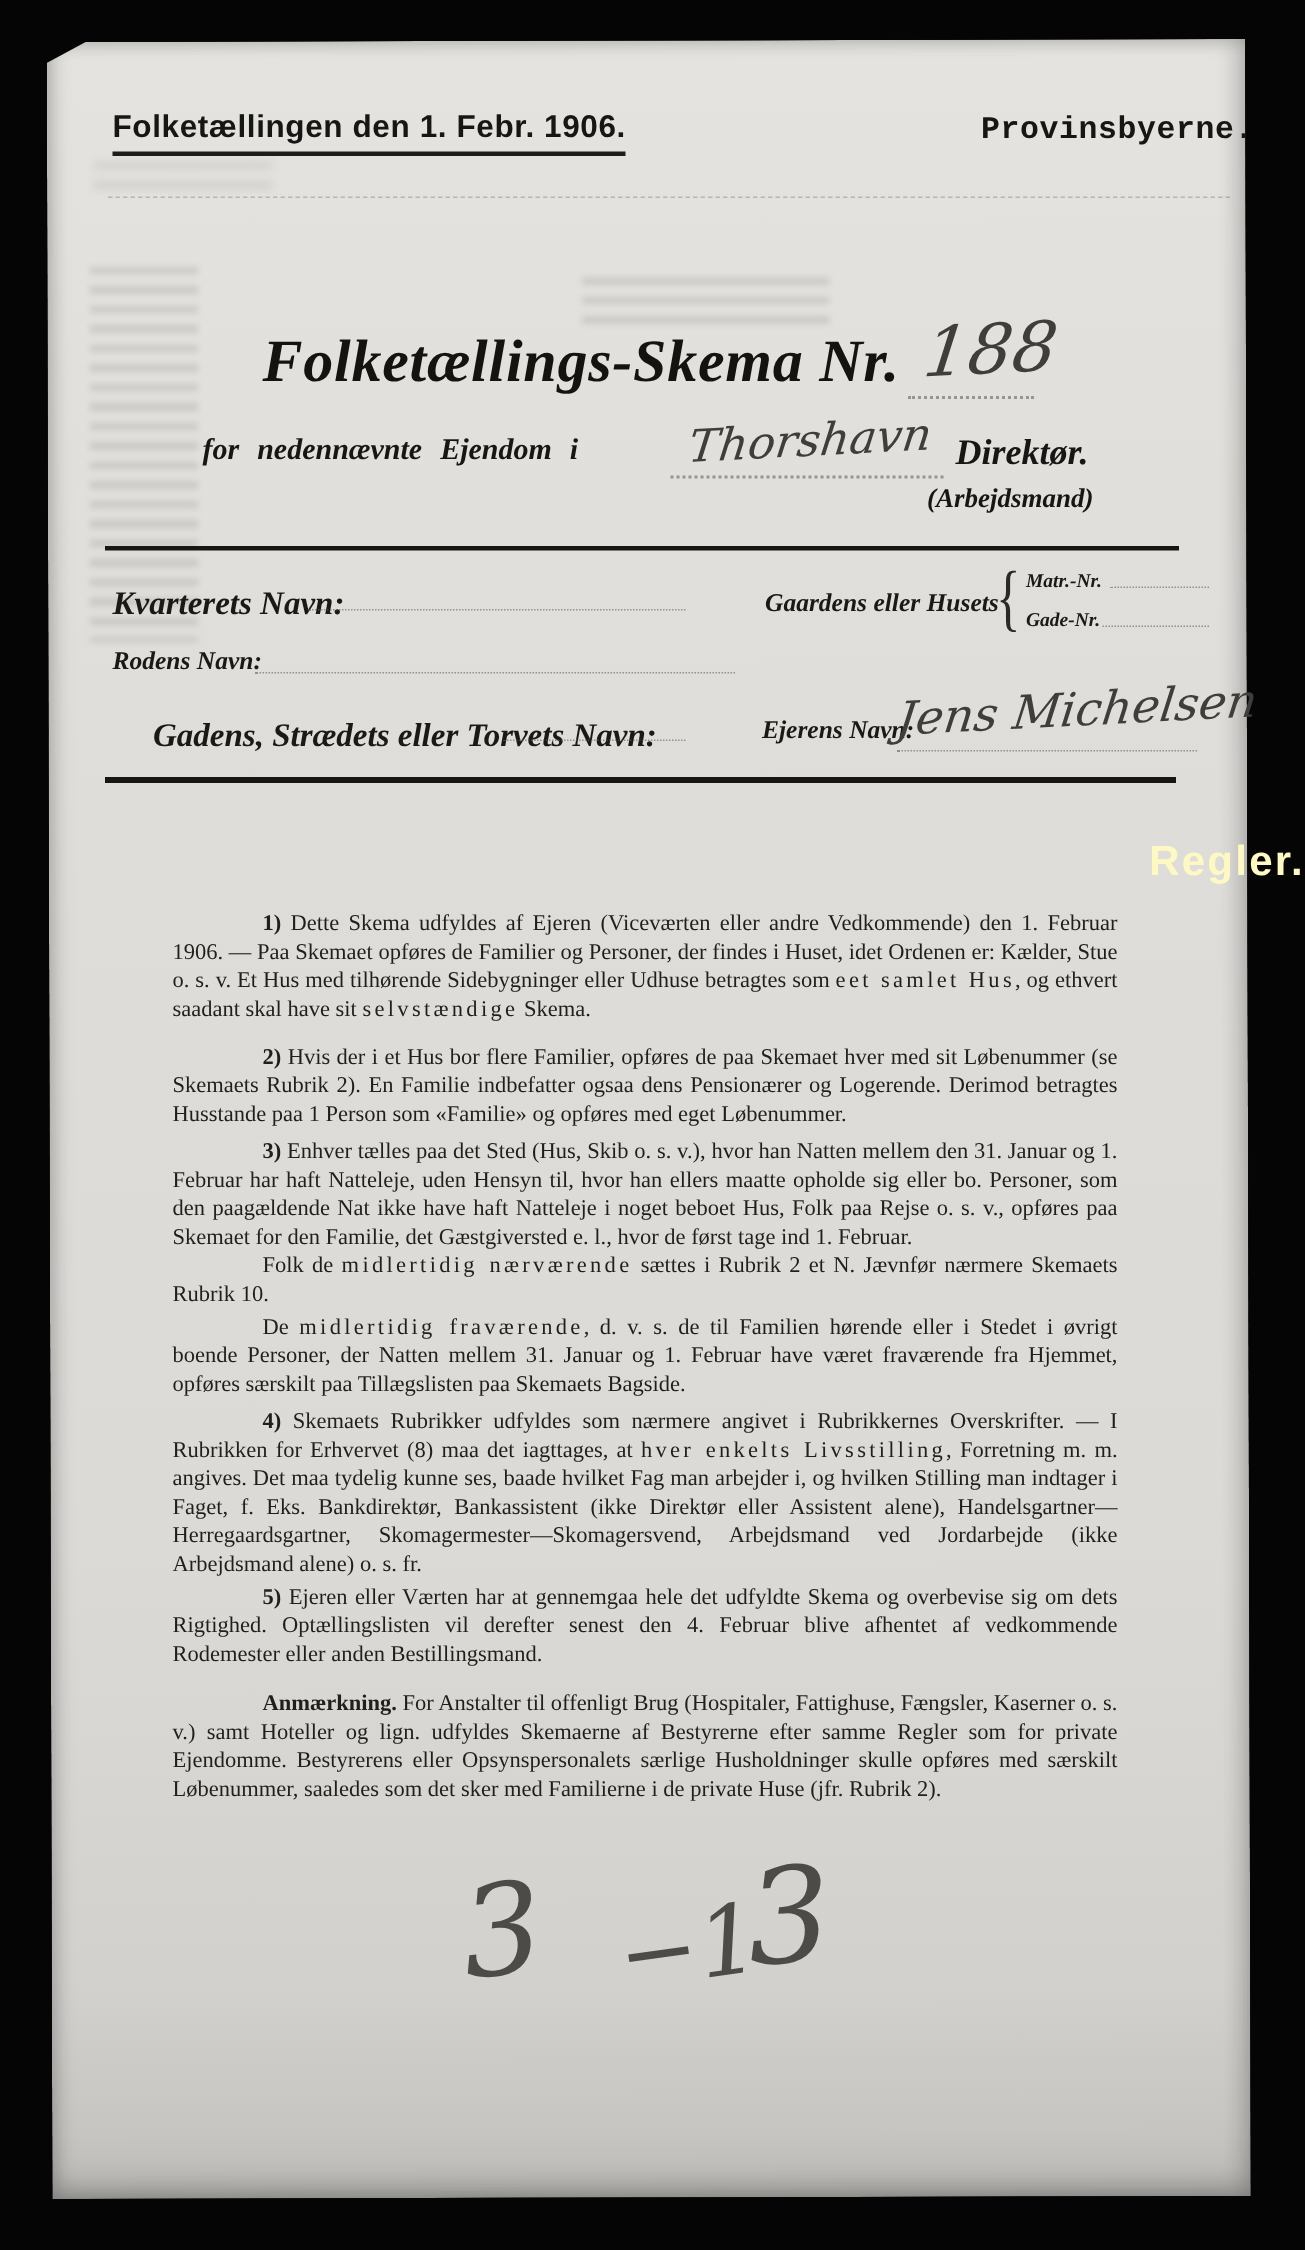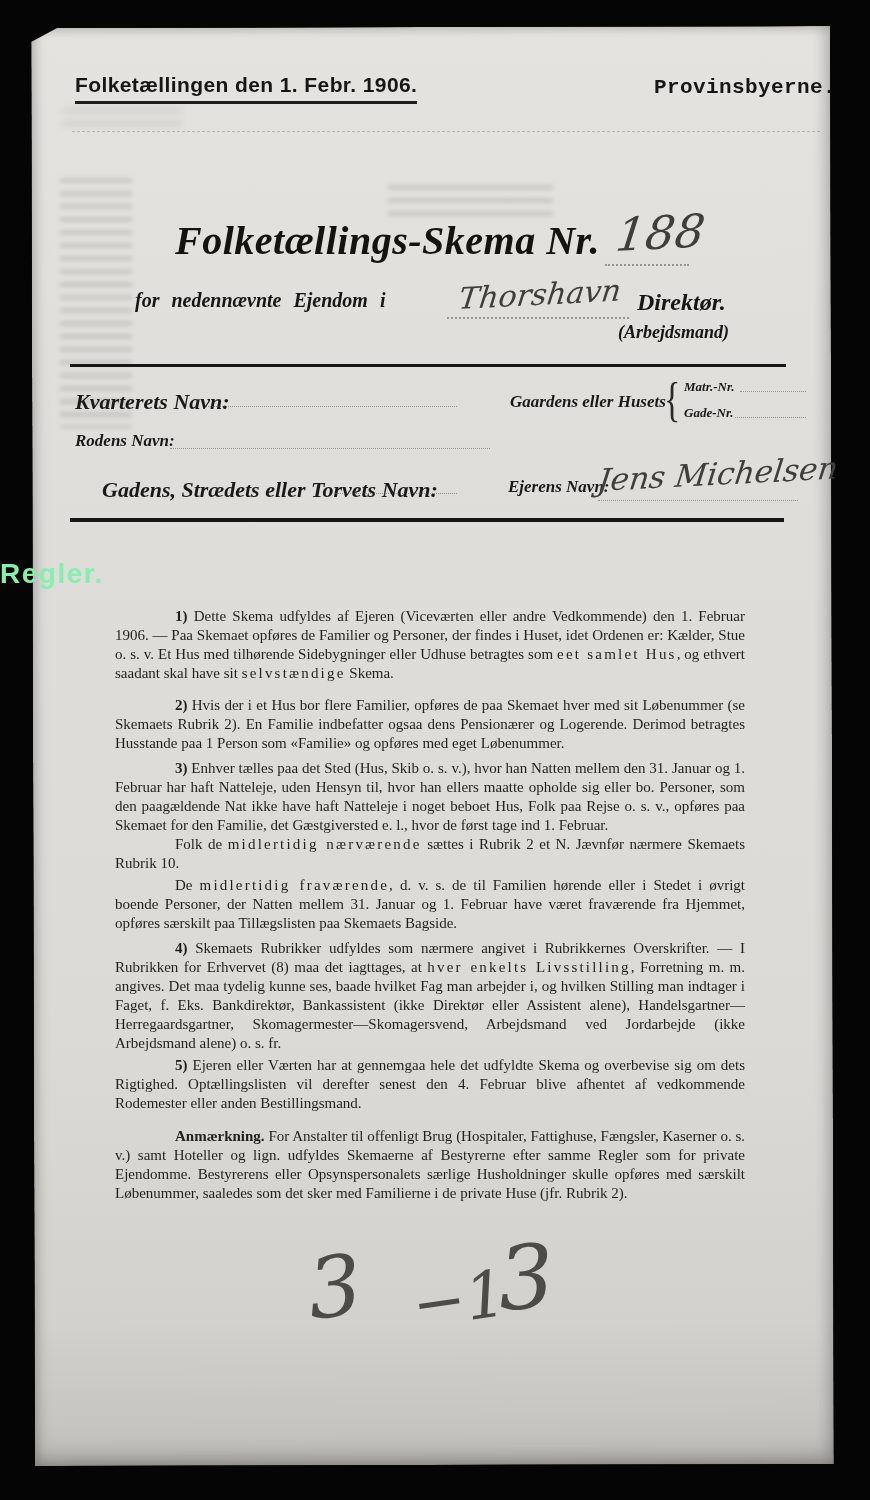--- a/index.html
+++ b/index.html
@@ -24,22 +24,22 @@
   .script{font-family:"DejaVu Serif",serif;font-style:italic;color:#3f3e3b;transform:skewX(-10deg) rotate(-3deg);transform-origin:left bottom;display:inline-block;}
   .dotline{position:absolute;border-bottom:2px dotted rgba(90,88,84,.55);}
   .fill-dot{position:absolute;border-bottom:1px dotted rgba(95,93,88,.6);}
 
   .sub{position:absolute;font-style:italic;font-weight:bold;color:#171614;}
   .rule-bar{position:absolute;background:#161614;}
 
   .flabel{position:absolute;font-style:italic;font-weight:bold;color:#1a1917;}
   .brace{position:absolute;font-size:34px;font-weight:normal;transform:scaleY(1.45);color:#2a2927;}
 
-  .regler{position:absolute;left:0;width:870px;text-align:left;font-family:"Liberation Sans",sans-serif;
-          font-weight:bold;font-size:28px;letter-spacing:1.5px;color:#86efac;}
+  .regler{position:absolute;left:0;width:870px;text-align:right;font-family:"Liberation Sans",sans-serif;
+          font-weight:bold;font-size:28px;letter-spacing:1.5px;color:#fef9c3;}
 
   .rule-p{position:absolute;left:115px;width:630px;margin:0;font-size:15px;line-height:19px;
           text-align:justify;text-indent:60px;color:#201f1c;}
   .rule-p .lead{font-weight:bold;}
   .sp{letter-spacing:2.2px;}
 
   .tally{position:absolute;font-family:"DejaVu Serif",serif;font-style:italic;color:#4c4b48;font-weight:normal;}
 </style>
 </head>
 <body>

